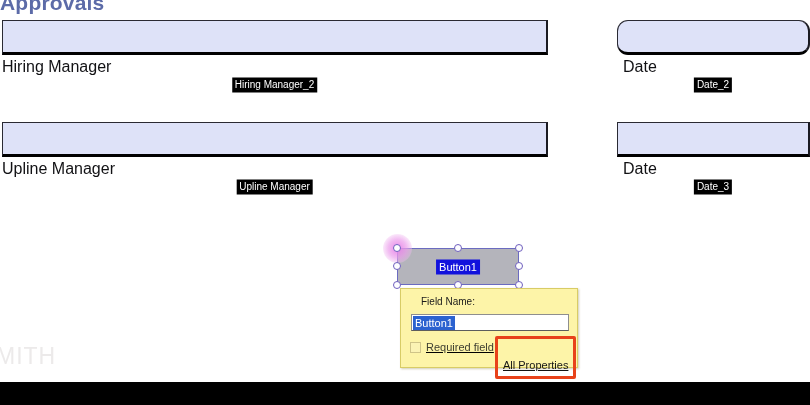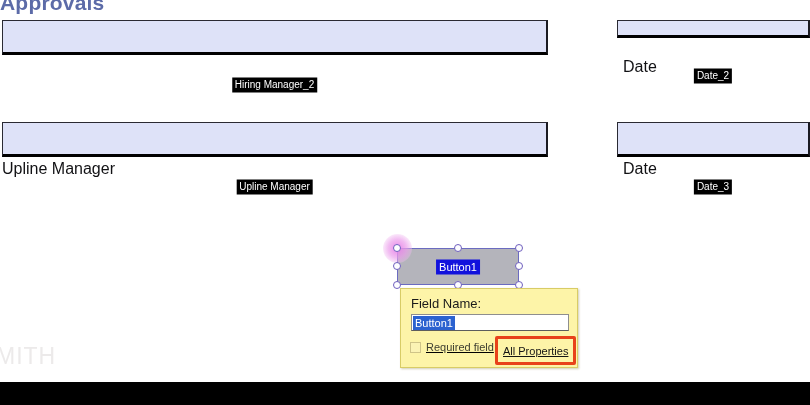--- a/index.html
+++ b/index.html
@@ -102,22 +102,22 @@
     position: absolute;
     left: 400px; top: 288px;
     width: 178px; height: 80px;
     background: #fdf4a8;
     border: 1px solid #d8cc66;
     box-shadow: 1px 1px 2px rgba(120,110,40,0.35);
     z-index: 8;
   }
   .popup-label {
     position: absolute;
-    left: 10px; top: 7px;
-    font-size: 13px;
+    left: 20px; top: 7px;
+    font-size: 10px;
     color: #1a1a1a;
     white-space: nowrap;
   }
   .popup-input {
     position: absolute;
     left: 10px; top: 25px;
     width: 158px; height: 17px;
     background: #ffffff;
     border: 1px solid #8e8e8e;
     border-bottom-color: #5d5d5d;
@@ -149,21 +149,21 @@
   .popup-check-label {
     font-size: 11px;
     color: #3e3e30;
     white-space: nowrap;
   }
   .popup-link-wrap {
     position: absolute;
     left: 94px; top: 47px;
     border: 3px solid #e8421a;
     border-radius: 2px;
-    padding: 2px 5px 3px 5px;
+    padding: 16px 5px 3px 5px;
   }
   .popup-link {
     font-size: 11px;
     color: #141414;
     text-decoration: underline;
     white-space: nowrap;
     cursor: pointer;
   }
 
   
@@ -187,22 +187,23 @@
 </head>
 <body>
 
 <div id="stage">
 
   <div class="page-heading">Approvals</div>
 
   <div class="field-box" style="left:2px; top:20px; width:546px; height:35px;">
     <span class="field-tag" style="left:50%;">Hiring Manager_2</span>
   </div>
-
-  <div class="field-box" style="left:617px; top:20px; width:193px; height:18px;">
+  <div class="field-caption" style="left:2px; top:58px;">Hiring Manager</div>
+
+  <div class="field-box" style="left:617px; top:20px; width:193px; height:35px;border-radius:11px;">
     <span class="field-tag">Date_2</span>
   </div>
   <div class="field-caption" style="left:623px; top:58px;">Date</div>
 
   <div class="field-box" style="left:2px; top:122px; width:546px; height:35px;">
     <span class="field-tag">Upline Manager</span>
   </div>
   <div class="field-caption" style="left:2px; top:160px;">Upline Manager</div>
 
   <div class="field-box" style="left:617px; top:122px; width:193px; height:35px;padding-left:31px;">

